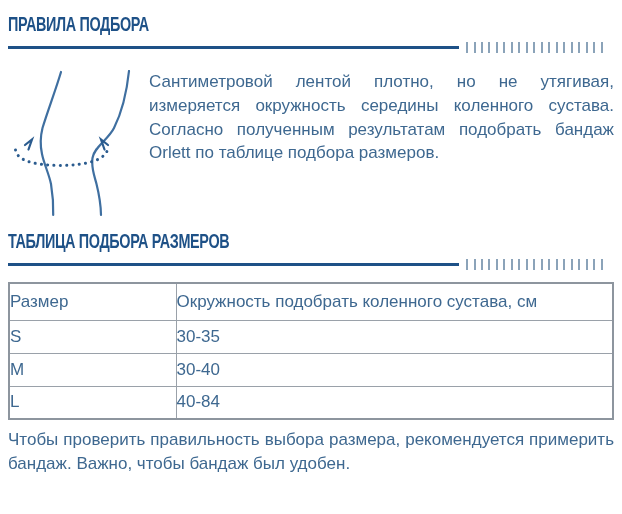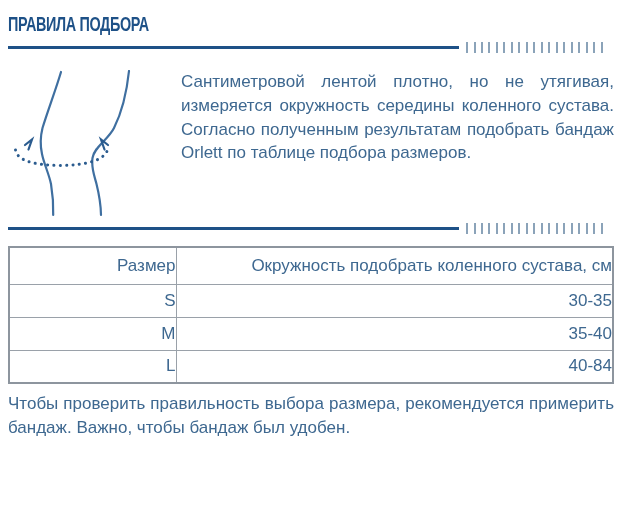--- a/index.html
+++ b/index.html
@@ -53,21 +53,20 @@
       var(--tick, #8ba3b9) 2px,
       transparent 2px,
       transparent 7.5px
     );
   }
   .measure-row {
     display: flex;
     align-items: flex-start;
     margin-top: 17px;
     height: 148px;
-    gap: 32px;
   }
   .knee-svg {
     flex: 0 0 130px;
     width: 130px;
     height: 147px;
     margin-left: 2px;
   }
   .knee-svg .leg {
     fill: none;
     stroke: var(--illustration-line, #3f6fa0);
@@ -105,21 +104,21 @@
     border-collapse: collapse;
     table-layout: fixed;
     border: 2px solid var(--table-border-outer, #8d959e);
   }
   table.size-table th,
   table.size-table td {
     border: 1px solid var(--table-border, #9aa1a9);
     color: var(--text-blue, #3e6890);
     font-size: 17px;
     font-weight: 400;
-    text-align: right;
+    text-align: left;
     vertical-align: middle;
     padding: 0;
   }
   table.size-table th { height: 37px; }
   table.size-table td { height: 33px; }
   col.size-col { width: 167px; }
   .footer-note {
     margin-top: 8px;
     width: 606px;
   }
@@ -140,20 +139,21 @@
       <path class="leg" d="M 119 1 C 117 20, 112 42, 104 58 C 98 70, 84 77, 82.5 88 C 81 98, 84.5 106, 86.5 114 C 89 124, 90.8 134, 91 145"></path>
       <path class="tape" d="M 5.5 80 Q 8 95 50 95.5 Q 92 95 97.5 80"></path>
       <polyline class="tape-arrow" points="15,75 22,69.5 18.5,79.5"></polyline>
       <polyline class="tape-arrow" points="98,75 91,69.5 94.5,79.5"></polyline>
     </svg>
     <p class="para measure-text">Сантиметровой лентой плотно, но не утягивая, измеряется окружность середины коленного сустава. Согласно полученным результатам подобрать бан­даж Orlett по таблице подбора размеров.</p>
   </div>
 </div>
 
 <div>
+  <h1 class="section-title table-heading"><span class="condense">ТАБЛИЦА ПОДБОРА РАЗМЕРОВ</span></h1>
   <div class="rule-row">
     <div class="rule-line"></div>
     <div class="rule-ticks"></div>
   </div>
 
   <table class="size-table">
     <colgroup>
         <col class="size-col">
         <col>
       </colgroup>
@@ -163,21 +163,21 @@
         <th>Окружность подобрать коленного сустава, см</th>
       </tr>
     </thead>
     <tbody>
       <tr>
         <td>S</td>
         <td>30-35</td>
       </tr>
       <tr>
         <td>M</td>
-        <td>35-40</td>
+        <td>30-40</td>
       </tr>
       <tr>
         <td>L</td>
         <td>40-84</td>
       </tr>
     </tbody>
   </table>
 
   <p class="para footer-note">Чтобы проверить правильность выбора размера, рекомендуется примерить бандаж. Важно, чтобы бандаж был удобен.</p>
 </div>

